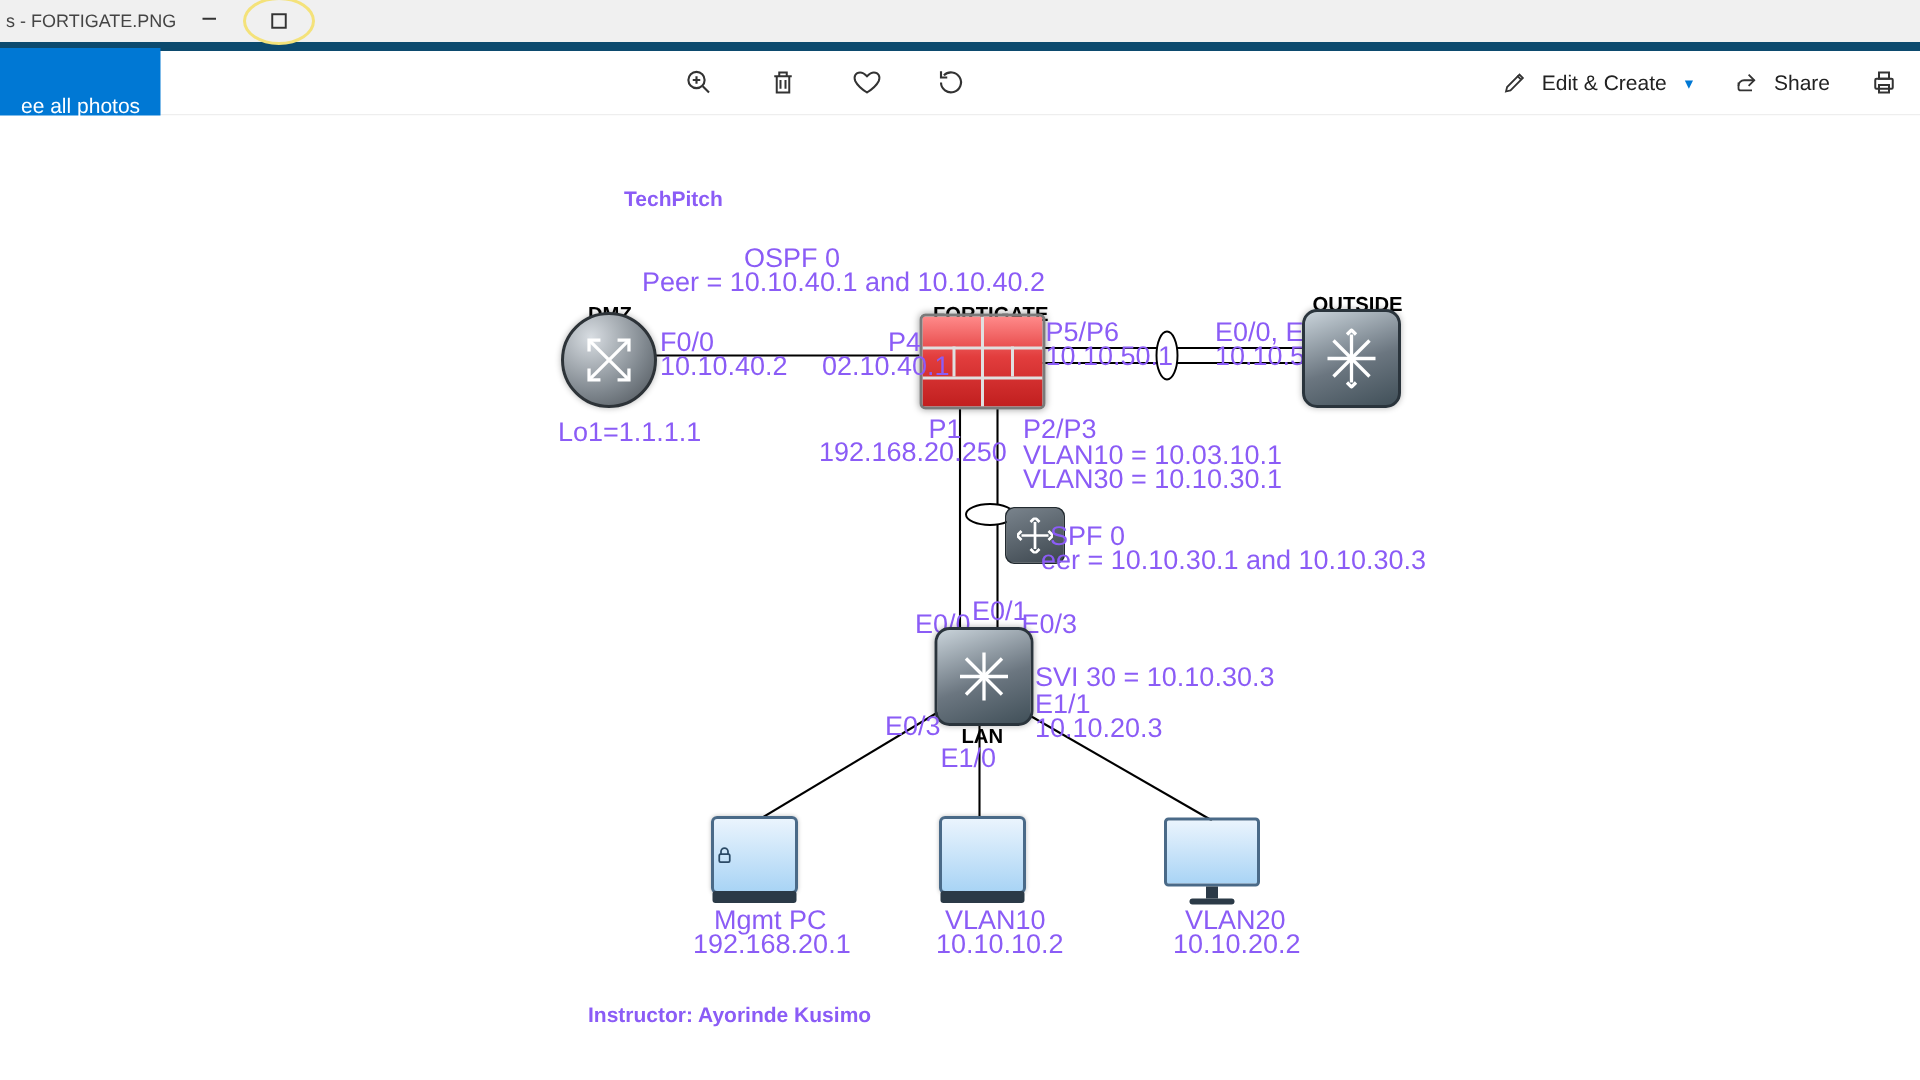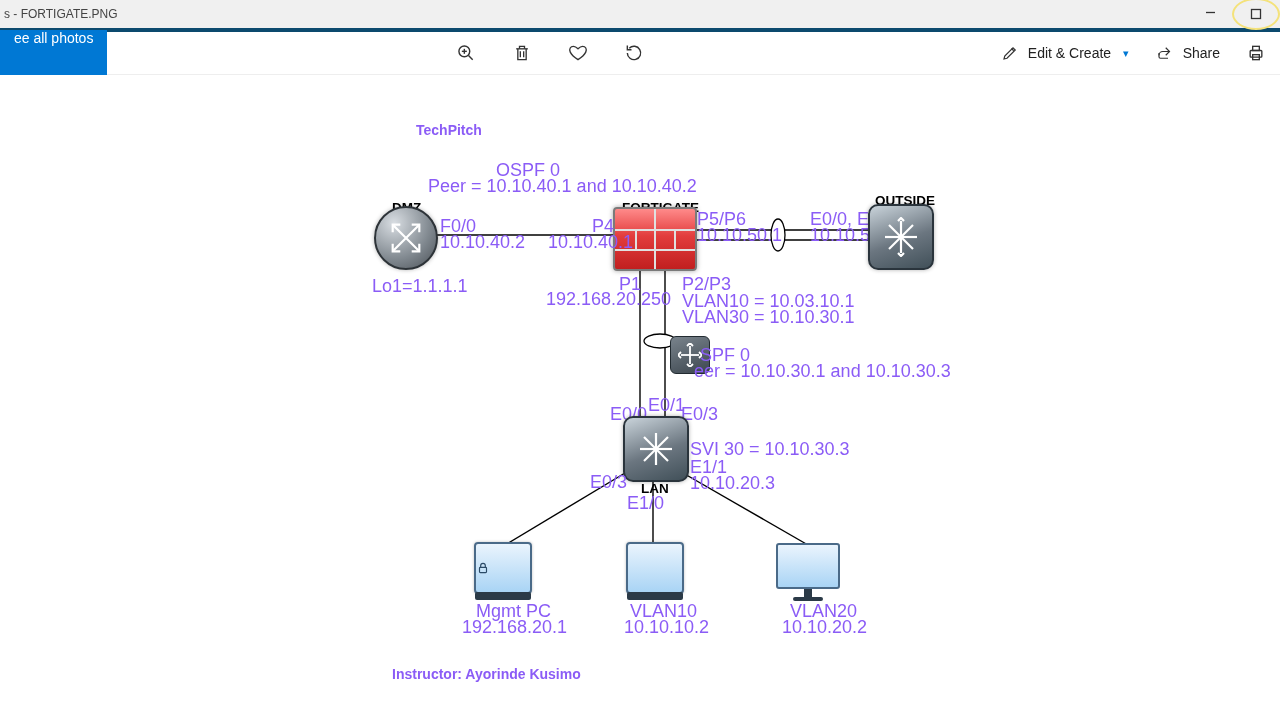--- a/index.html
+++ b/index.html
@@ -1,25 +1,25 @@
 <!DOCTYPE html>
 <html><head>
 <meta charset="utf-8">
 <style>
   html,body{margin:0;padding:0;width:1280px;height:720px;background:#fff;font-family:"Segoe UI",Arial,sans-serif;font-size:13px;color:#000;overflow:hidden}
   
-  .titlebar{height:28px;background:#f0f0f0;display:flex;align-items:center;justify-content:space-between;border-bottom:4px solid #0c4a6e}
+  .titlebar{height:28px;background:#f0f0f0;display:flex;align-items:center;border-bottom:6px solid #0c4a6e}
   .titlebar .left{padding-left:4px;font-size:12px;color:#444}
   .titlebar .right{display:flex}
   .winbtn{width:44px;height:28px;display:flex;align-items:center;justify-content:center;color:#333}
   .max-highlight{border:2px solid #f4e27a;border-radius:50%}
   
   .toolbar{height:42px;display:flex;align-items:center;justify-content:space-between;border-bottom:1px solid #eee}
   .toolbar .tb-left,.toolbar .tb-right,.toolbar .tb-center{display:flex;align-items:center;height:100%}
-  .btn-blue{background:#0078d4;color:#fff;padding:0 14px;height:46px;display:flex;align-items:flex-start;font-size:14px}
+  .btn-blue{background:#0078d4;color:#fff;padding:0 14px;height:46px;display:flex;align-items:flex-end;font-size:14px}
   .btn-flat{display:flex;align-items:center;gap:8px;padding:0 14px;height:42px;color:#222;font-size:14px}
   .tb-icon{width:20px;height:20px;display:flex;align-items:center;justify-content:center;color:#444}
   .tb-center{gap:36px}
   .tb-right{gap:10px;padding-right:6px}
   .chev{font-size:11px;color:#0078d4;margin-left:4px}
   
   .canvas{position:relative;width:1280px;height:650px;background:#fff}
   .abs{position:absolute}
   .green{color:#8b5cf6;font-weight:bold}
   .lbl{font-size:18px;font-family:Arial,sans-serif;color:#8b5cf6;white-space:pre}
@@ -176,21 +176,21 @@
         </g>
       </svg>
   </div>
   <div class="abs lbl" style="left:440px;top:141px">F0/0</div>
   <div class="abs lbl" style="left:440px;top:157px">10.10.40.2</div>
   <div class="abs lbl" style="left:372px;top:201px">Lo1=1.1.1.1</div>
 
   <div class="abs devlabel" style="left:622px;top:125px">FORTIGATE</div>
   <div class="abs firewall" style="left:613px;top:132px"></div>
   <div class="abs lbl" style="left:592px;top:141px">P4</div>
-  <div class="abs lbl" style="left:548px;top:157px">10.10.40.1</div>
+  <div class="abs lbl" style="left:548px;top:157px">02.10.40.1</div>
   <div class="abs lbl" style="left:697px;top:134px">P5/P6</div>
   <div class="abs lbl" style="left:697px;top:150px">10.10.50.1</div>
   <div class="abs lbl" style="left:619px;top:199px">P1</div>
   <div class="abs lbl" style="left:546px;top:214px">192.168.20.250</div>
   <div class="abs lbl" style="left:682px;top:199px">P2/P3</div>
   <div class="abs lbl" style="left:682px;top:216px">VLAN10 = 10.03.10.1</div>
   <div class="abs lbl" style="left:682px;top:232px">VLAN30 = 10.10.30.1</div>
 
   <div class="abs devlabel" style="left:875px;top:118px">OUTSIDE</div>
   <div class="abs lbl" style="left:810px;top:134px">E0/0, E0/1</div>

